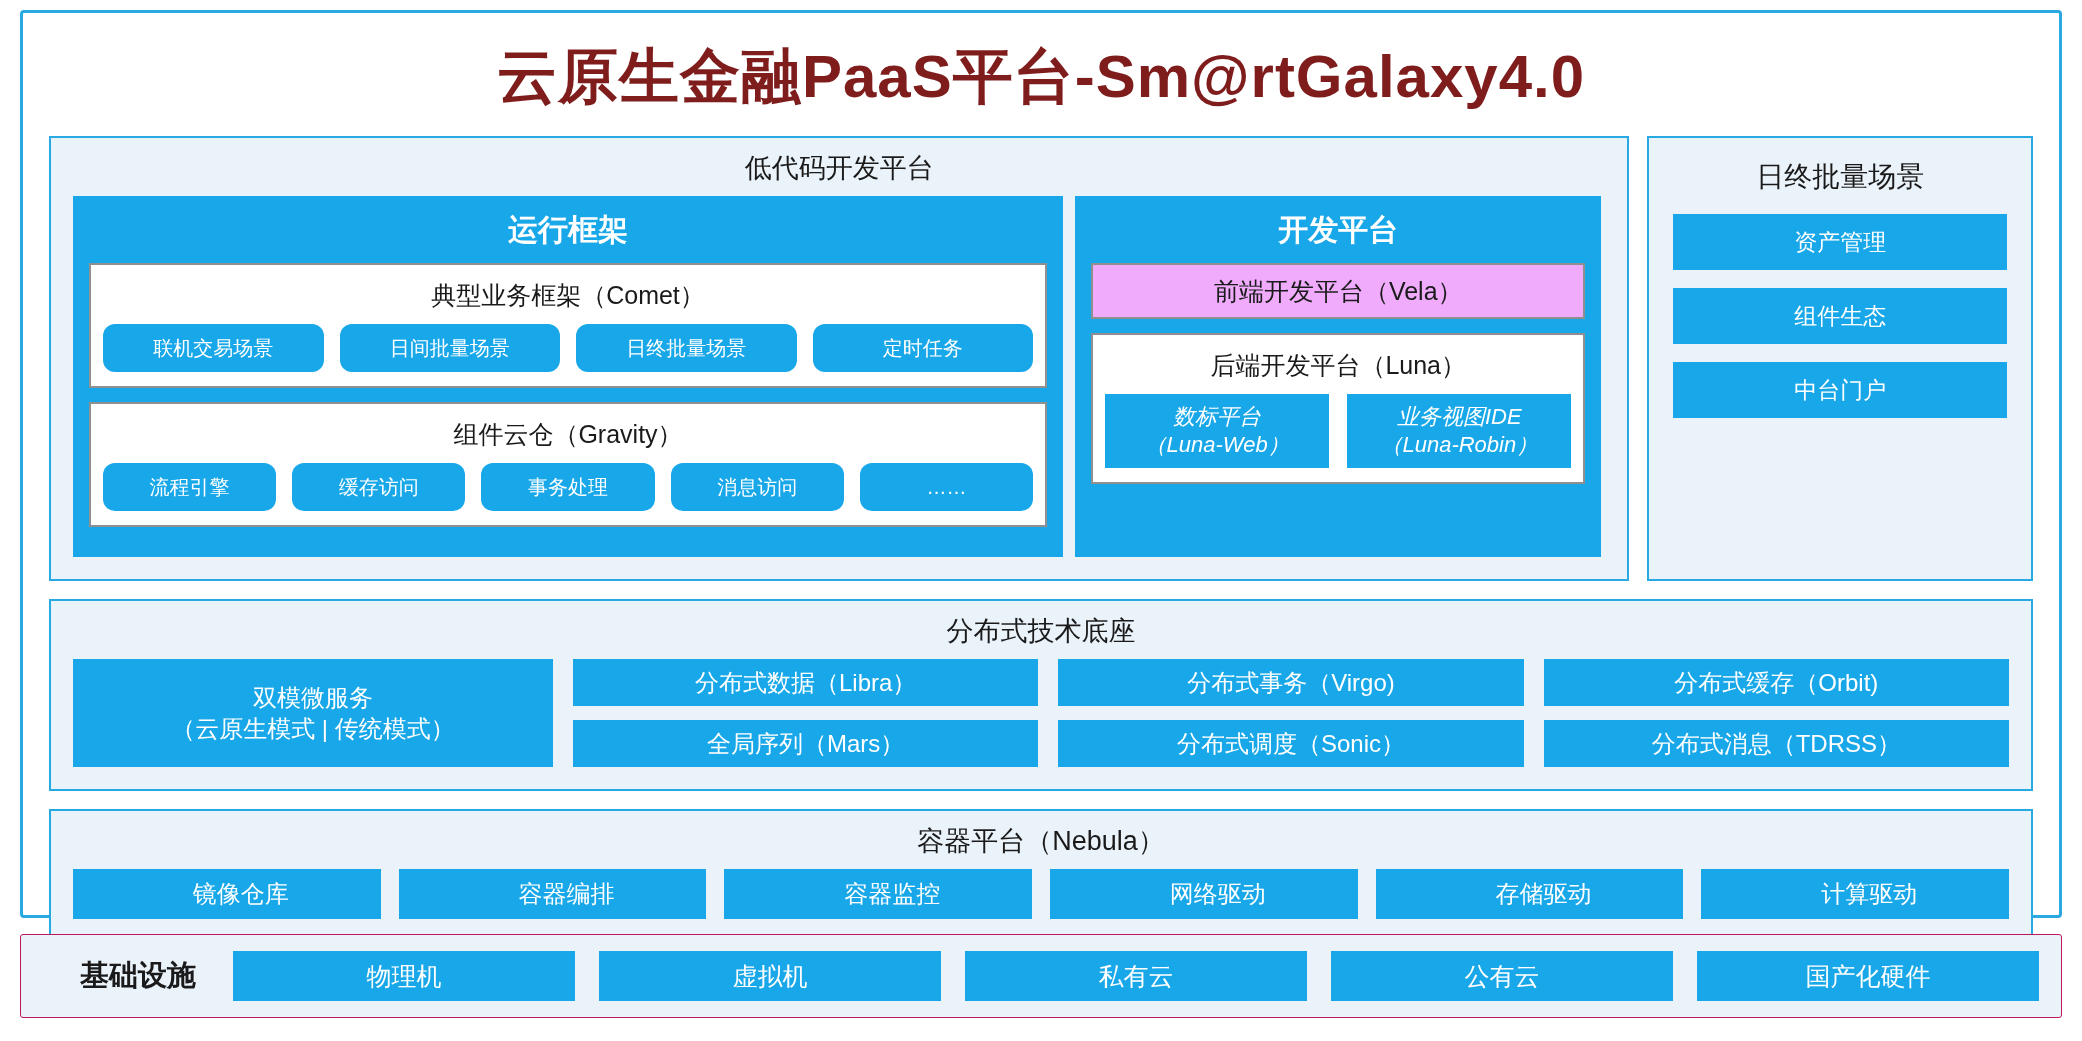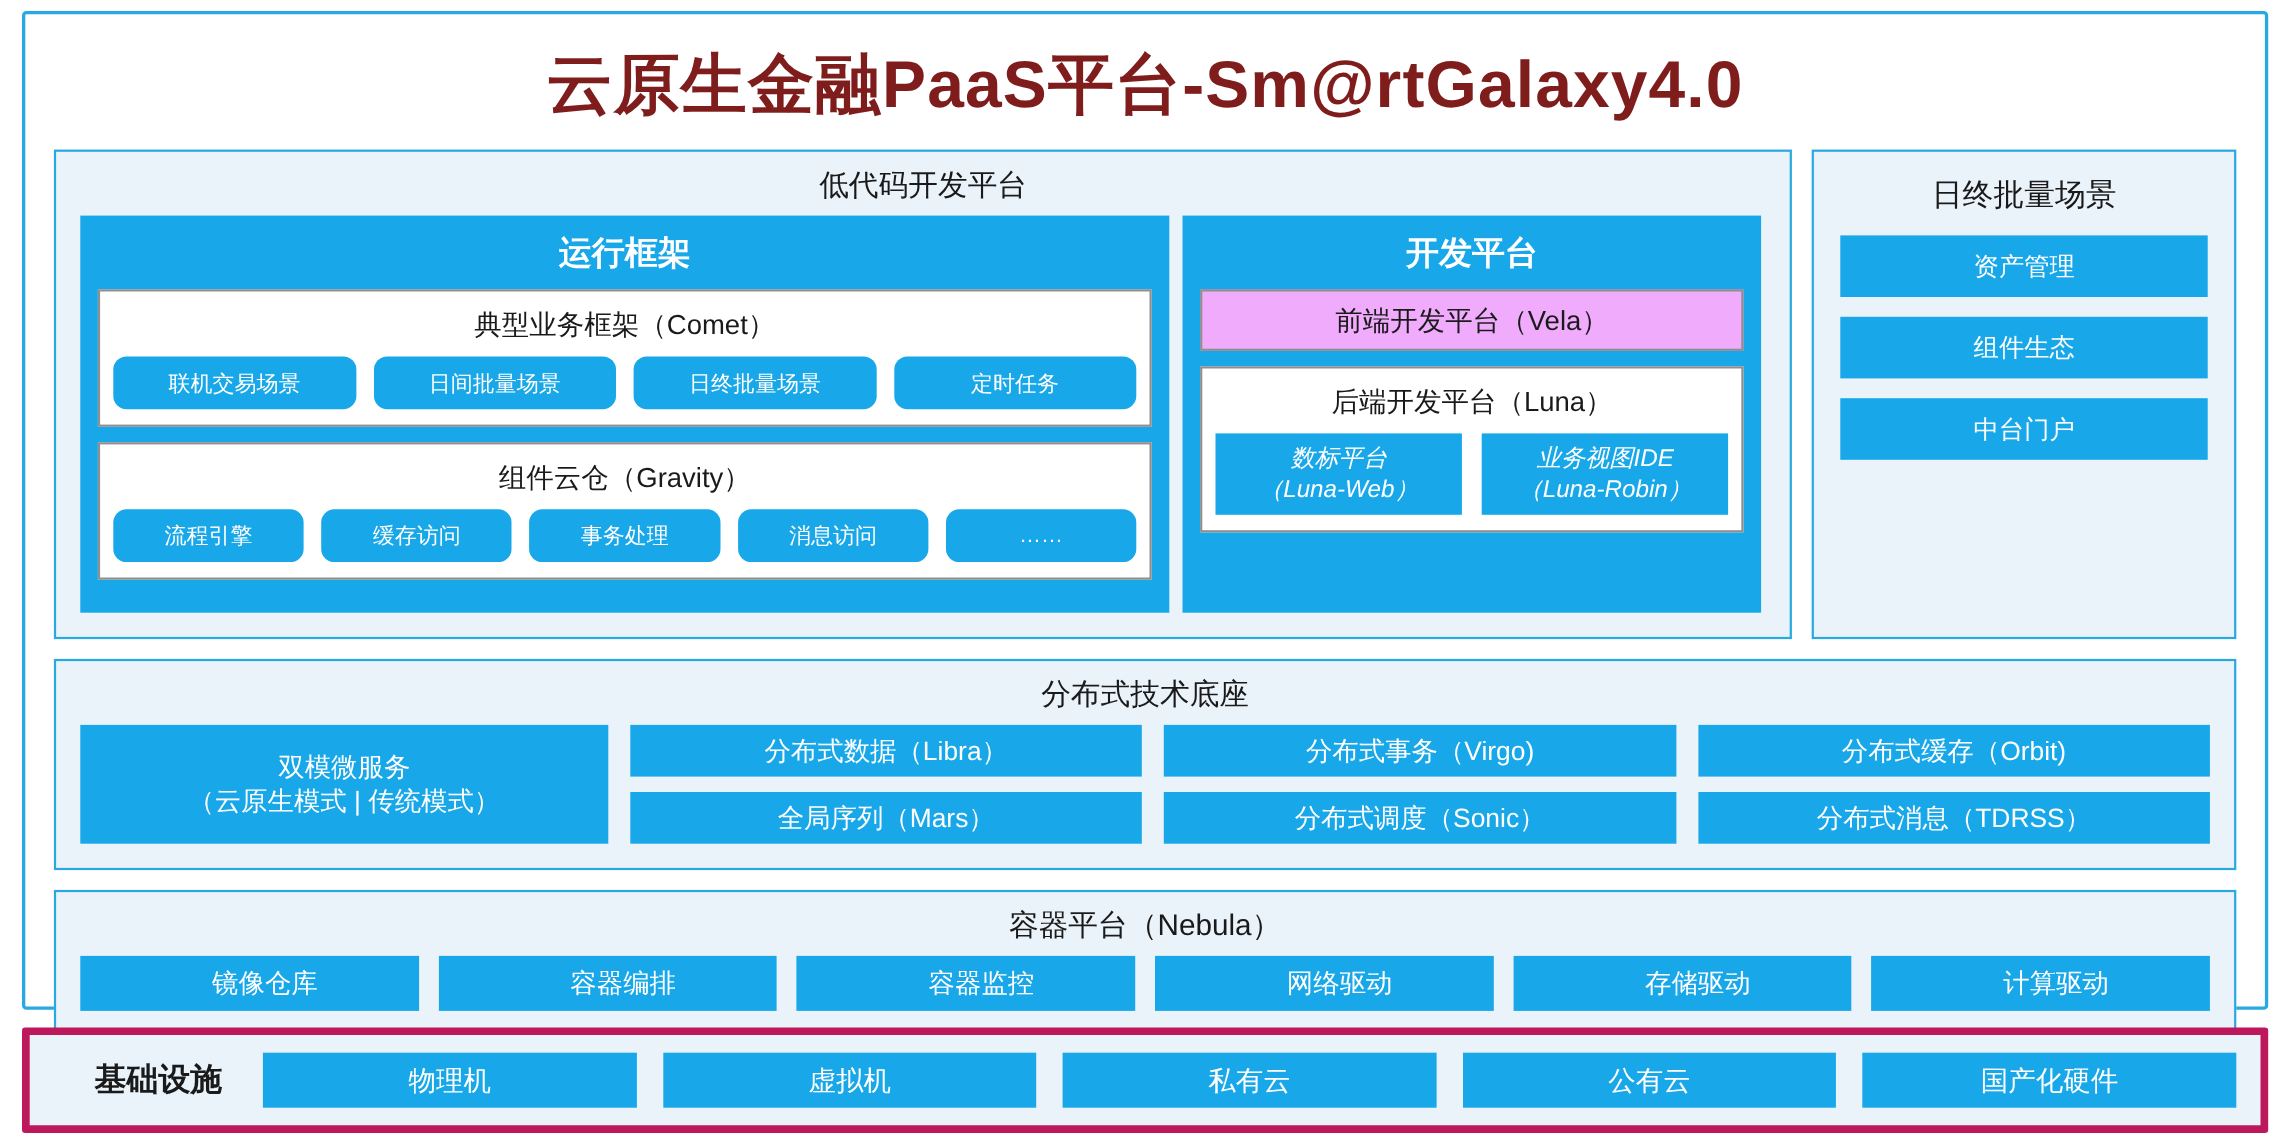--- a/index.html
+++ b/index.html
@@ -194,21 +194,21 @@
   }
   .cont-body > .blue-box {
     flex: 1;
     height: 50px;
     font-size: 24px;
     padding-left: 28px;
   }
   
   .infra {
     margin-top: 16px;
-    border: 7px solid #be185d;
+    border: 1px solid #be185d;
     background: #eaf2fa;
     display: flex;
     align-items: center;
     padding: 16px 22px;
     box-sizing: border-box;
     border-radius: 3px;
   }
   .infra-label {
     font-size: 29px;
     font-weight: 700;

